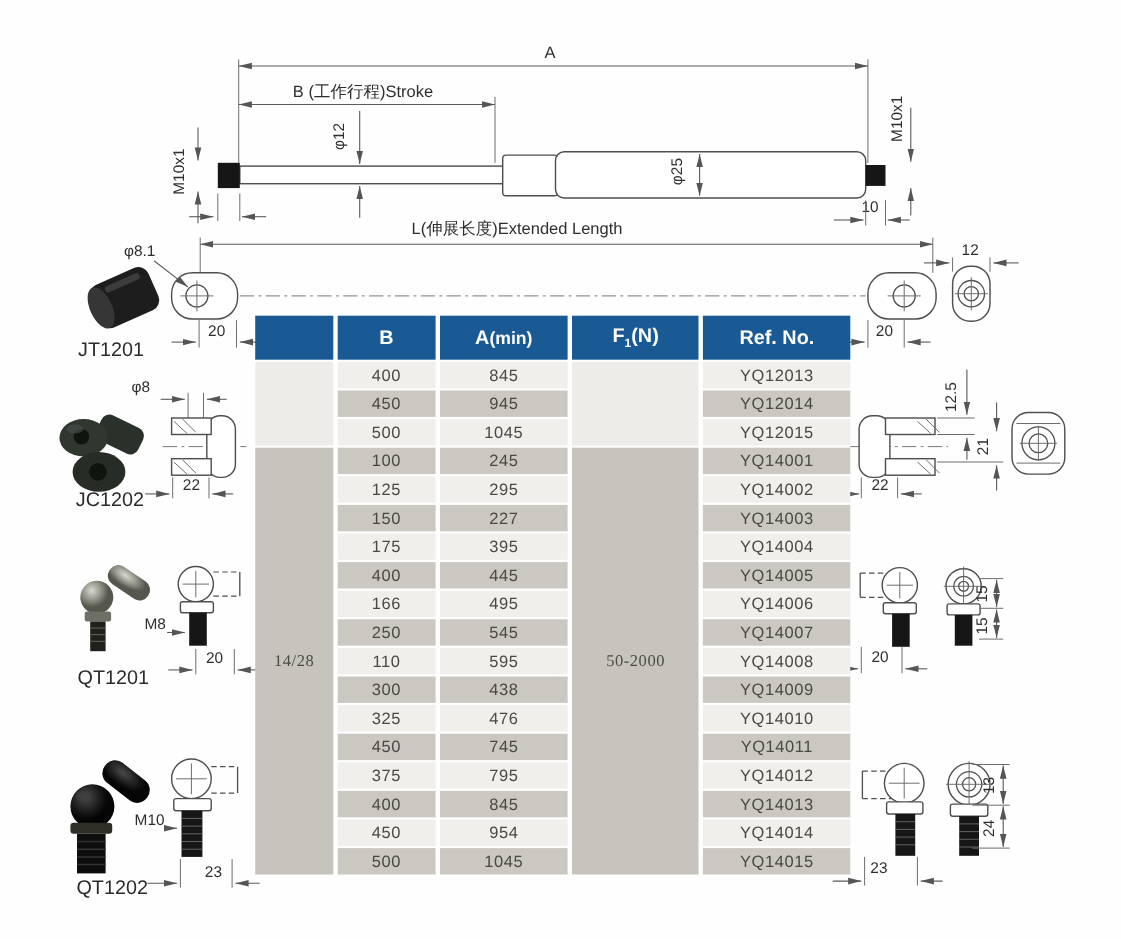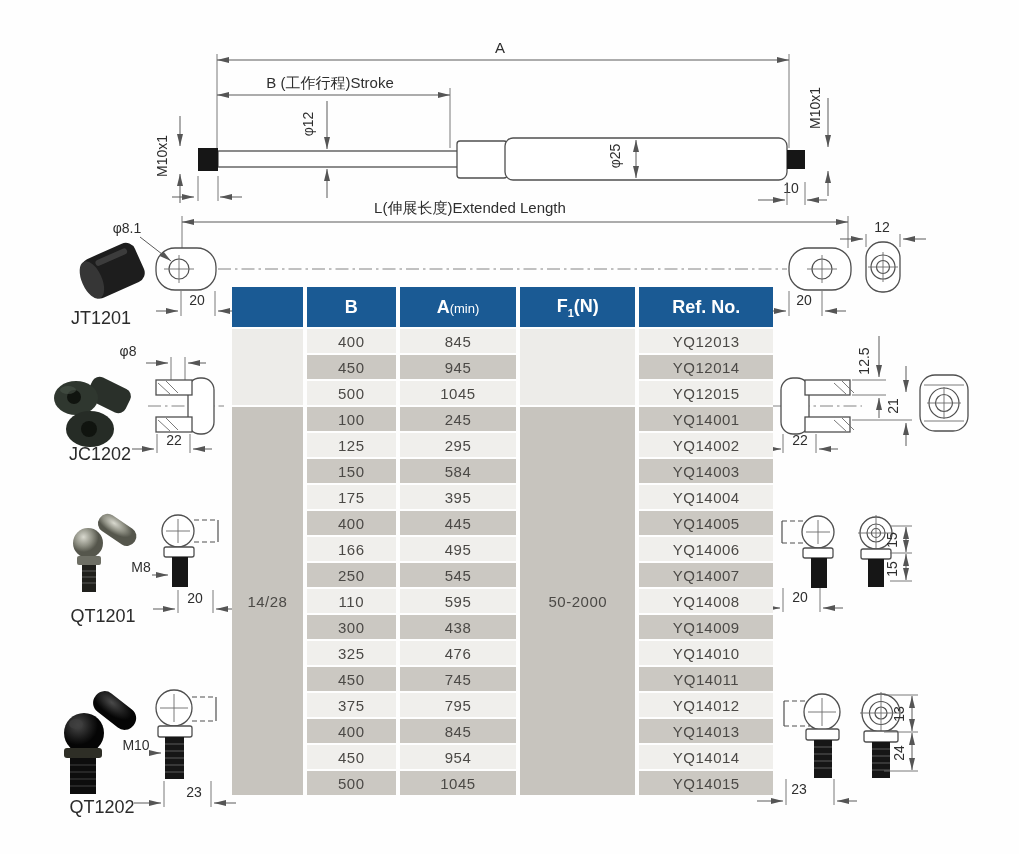--- a/index.html
+++ b/index.html
@@ -20,30 +20,30 @@
   .dtxt { font:14px "Liberation Sans", sans-serif; fill:#2e2e2e; }
   .dtxt2{ font:15px "Liberation Sans", sans-serif; fill:#2e2e2e; }
   .code { font:700 18px "Liberation Sans", sans-serif; font-weight:normal; fill:#2b2b2b; }
   
   .spec { position:absolute; left:228px; top:285px; width:549px; }
   .spec table { border-collapse:separate; border-spacing:4px 2px; table-layout:fixed; width:549px; }
   .spec th {
     background:#1a5a94; color:#ffffff; font-weight:bold; font-size:18px;
     height:40px; text-align:center; padding:0;
   }
-  .spec th .small { font-size:13px; font-weight:normal; }
+  .spec th .small { font-size:16px; font-weight:bold; }
   .spec th sub { font-size:11px; }
   .spec td {
     height:24px; text-align:center; font-size:15px; color:#4b4946;
     padding:0; letter-spacing:0.5px;
   }
   tr.lt td.v { background:#f0efec; }
   tr.dk td.v { background:#cbc8c2; }
   td.g1 { background:#edece9; }
-  td.g2 { background:#c7c4be; color:#4b4946; font-size:15px; }
+  td.g2 { background:#c7c4be; color:#4b4946; font-size:15px;font-family:Liberation Serif, serif; }
 </style>
 </head>
 <body>
 
 <div class="page">
 
 <svg width="1019" height="854" viewBox="0 0 1019 854">
   <defs>
     <marker id="ae" markerWidth="13" markerHeight="9" refX="12" refY="4" orient="auto" markerUnits="userSpaceOnUse">
       <path d="M0,1 L12,4 L0,7 Z" fill="#555"></path>
@@ -411,21 +411,21 @@
         <td rowspan="15" class="g2">50-2000</td>
         <td class="v">YQ14001</td>
       </tr>
       <tr class="lt">
             <td class="v">125</td>
             <td class="v">295</td>
             <td class="v">YQ14002</td>
           </tr>
       <tr class="dk">
             <td class="v">150</td>
-            <td class="v">584</td>
+            <td class="v">227</td>
             <td class="v">YQ14003</td>
           </tr>
       <tr class="lt">
             <td class="v">175</td>
             <td class="v">395</td>
             <td class="v">YQ14004</td>
           </tr>
       <tr class="dk">
             <td class="v">400</td>
             <td class="v">445</td>

